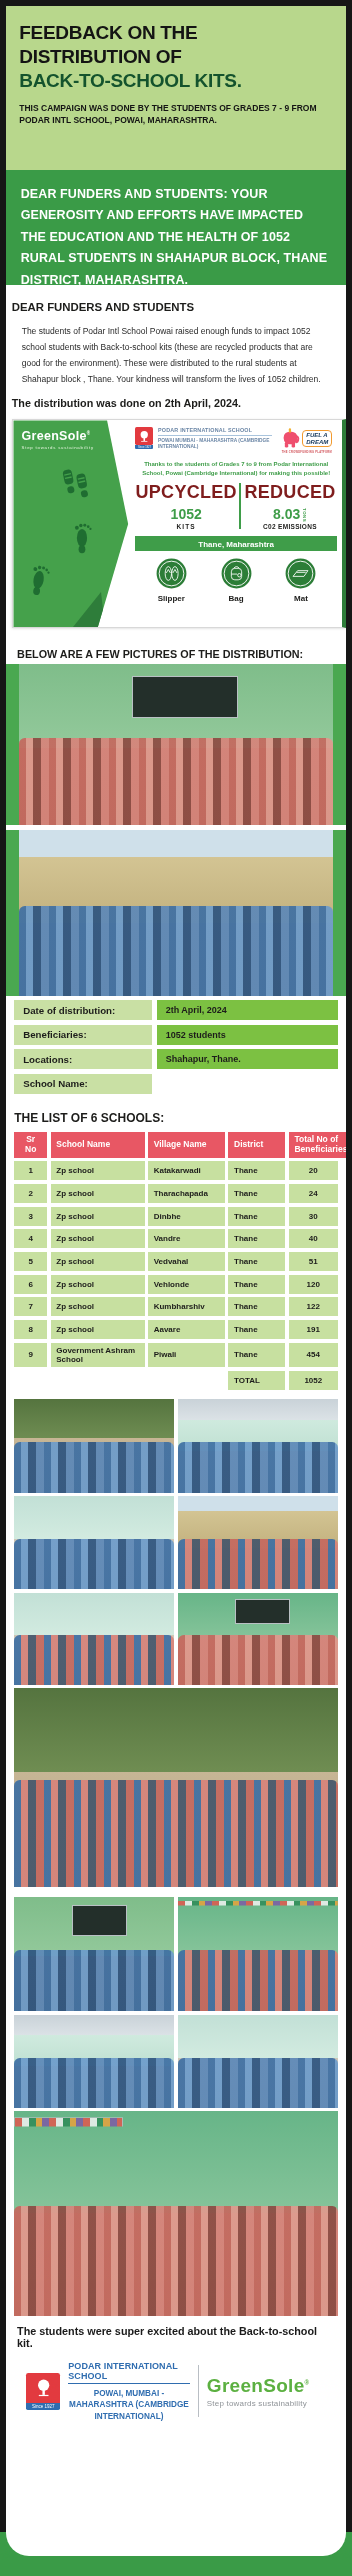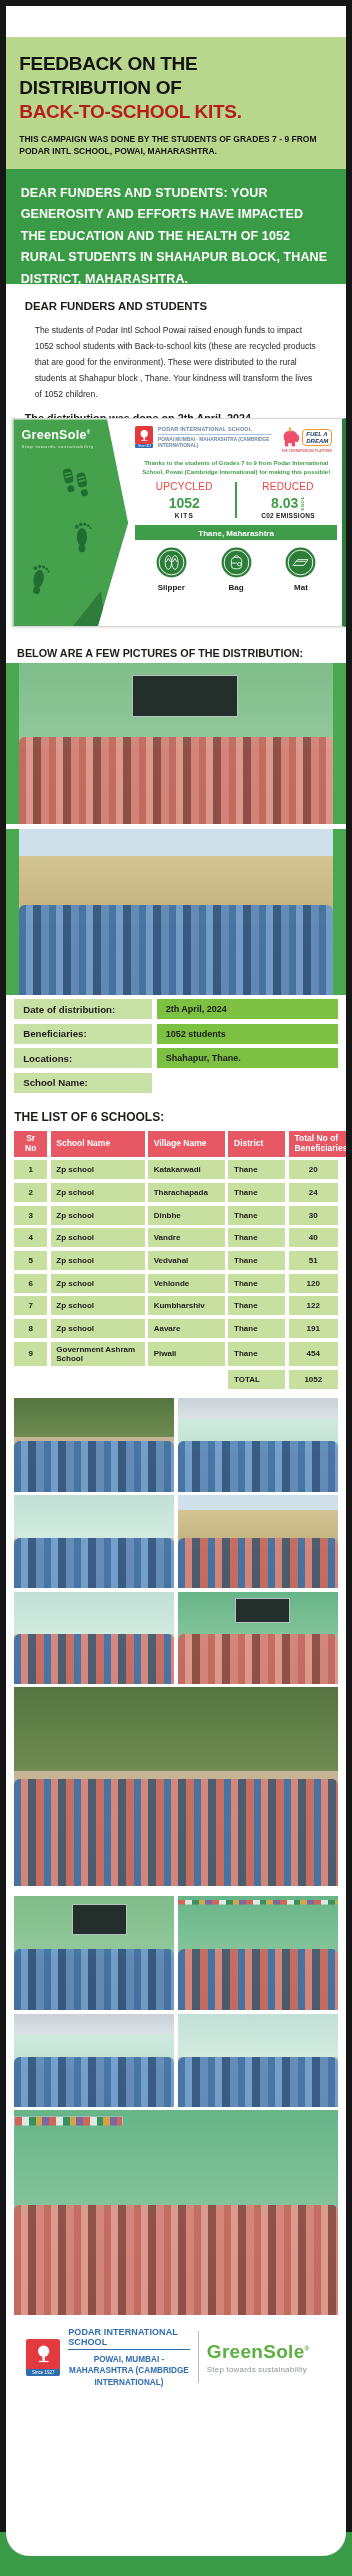--- a/index.html
+++ b/index.html
@@ -1,31 +1,31 @@
 <!DOCTYPE html>
 <html style="font-size:9px"><head>
 <meta charset="utf-8">
 <style>
   html,body{margin:0;padding:0;}
   body{width:352px;height:2576px;background:#161616;font-family:"Liberation Sans",sans-serif;color:#1d1d1b;}
   .page{display:flex;flex-direction:column;height:2576px;width:352px;overflow:hidden;}
   .content{flex:1;margin:5.7px 5.7px 0;background:#ffffff;display:flex;flex-direction:column;overflow:hidden;}
 
   
-  .hero{background:#b8d78c;padding:15px 13.6px 13.6px;height:132px;box-sizing:border-box;margin-top:31px;}
+  .hero{background:#b8d78c;padding:15px 13.6px 13.6px;height:164px;box-sizing:border-box;}
   .hero h1{margin:0;font-size:19px;line-height:24px;font-weight:800;letter-spacing:-0.3px;color:#141414;}
-  .hero h1 .line2{color:#b91c1c;display:block;}
+  .hero h1 .line2{color:#14532d;display:block;}
   .hero .sub{margin:9px 0 0;font-size:8.5px;line-height:12.5px;font-weight:800;color:#141414;}
 
   
   .banner{background:#3a9b47;color:#ffffff;padding:14px 15px;height:115px;box-sizing:border-box;
           font-size:12.5px;line-height:21.6px;font-weight:800;letter-spacing:0.1px;}
 
   
-  .intro{padding:16px 19px 0;height:128px;box-sizing:border-box;}
+  .intro{padding:16px 6px 0;height:128px;box-sizing:border-box;}
   .intro h2{margin:0 0 6.8px;font-size:11.4px;font-weight:800;}
   .intro p{margin:10px;font-size:8.5px;line-height:16px;color:#2a2a2a;}
   .intro h3{margin:10.2px 0 0;font-size:10.8px;font-weight:800;}
 
   
   .certificate{position:relative;margin:6.8px 11.4px 0 6.8px;width:334px;height:209px;box-sizing:border-box;
                background:#fff;border:0.6px solid #d8d8d8;border-right:4px solid #2e7d3a;
                box-shadow:0 0.6px 2.8px rgba(0,0,0,.18);overflow:hidden;}
   .cert-shape{position:absolute;left:0;top:0;bottom:0;width:117px;background:#45a14b;
               clip-path:polygon(0 0,80% 0,98% 50%,72% 100%,0 100%);}
@@ -46,21 +46,21 @@
   .cert-school .rule{border-top:1.1px solid #a9c4dd;margin:1.7px 0;}
   .cert-school .loc{font-size:4.8px;font-weight:700;color:#6b86a6;line-height:6.3px;}
   .fad{flex:0 0 auto;width:60px;text-align:center;}
   .fad-top{display:flex;align-items:center;justify-content:center;gap:1.7px;}
   .fad-box{border:1.4px solid #f29a2e;border-radius:4px;padding:1.1px 2.8px;color:#17395c;
            font-weight:800;font-style:italic;font-size:6px;line-height:6.3px;text-align:left;}
   .fad-tag{font-size:2.6px;letter-spacing:0.3px;color:#cf4b52;font-weight:700;margin-top:1.1px;}
   .cert-thanks{margin:5.7px 1.1px 0;text-align:center;font-size:6px;line-height:8.5px;font-weight:800;color:#3f9d49;}
   .cert-stats{display:flex;align-items:stretch;margin-top:4.5px;}
   .stat{flex:1;text-align:center;}
-  .stat .lbl{font-size:10px;font-weight:400;letter-spacing:0.3px;color:#ef4444;}
+  .stat .lbl{font-size:18px;font-weight:700;letter-spacing:0.3px;color:#7f1d1d;}
   .stat .val{font-size:14px;font-weight:800;color:#3f9d49;margin-top:3.4px;}
   .stat .val .tons{display:inline-block;writing-mode:vertical-rl;font-size:4.3px;letter-spacing:0.6px;
                    font-weight:800;color:#3f9d49;vertical-align:middle;margin-left:1.7px;}
   .stat .unit{font-size:6.5px;font-weight:800;letter-spacing:1.1px;color:#1d1d1b;margin-top:1.1px;}
   .stat-divider{width:1.7px;background:#3f9d49;margin:1.1px 2.3px;}
   .cert-locbar{margin-top:5.7px;background:#3f9d49;color:#fff;font-size:8px;font-weight:700;
                text-align:center;line-height:17px;height:15px;}
   .cert-items{display:flex;justify-content:space-around;margin:6.8px 3.4px 0;}
   .cert-item{text-align:center;}
   .cert-item .ilbl{font-size:8px;font-weight:800;margin-top:2.8px;}
@@ -434,20 +434,21 @@
 
 
     <div class="pgrid pgrid2">
       <div class="photo h200 wall-green board crowd crowd-blue"></div>
       <div class="photo h200 wall-green2 flags crowd crowd-mix"></div>
       <div class="photo h163 shed crowd crowd-blue"></div>
       <div class="photo h163 wall-mint crowd crowd-blue"></div>
     </div>
     <div class="photo wide2 wall-green2 flags board crowd crowd-pink"></div>
 
+    <p class="caption2">The students were super excited about the Back-to-school kit.</p>
 
     <div class="logos">
       <div class="podar-big">
         <div class="podar-sq">
           <svg width="19.3" height="19.3" viewBox="0 0 24 24">
               <g fill="#ffffff">
                 <circle cx="12" cy="9" r="7"></circle>
                 <rect x="10.5" y="13" width="3" height="8"></rect>
                 <path d="M6 21h12v1.5H6z"></path>
               </g>

